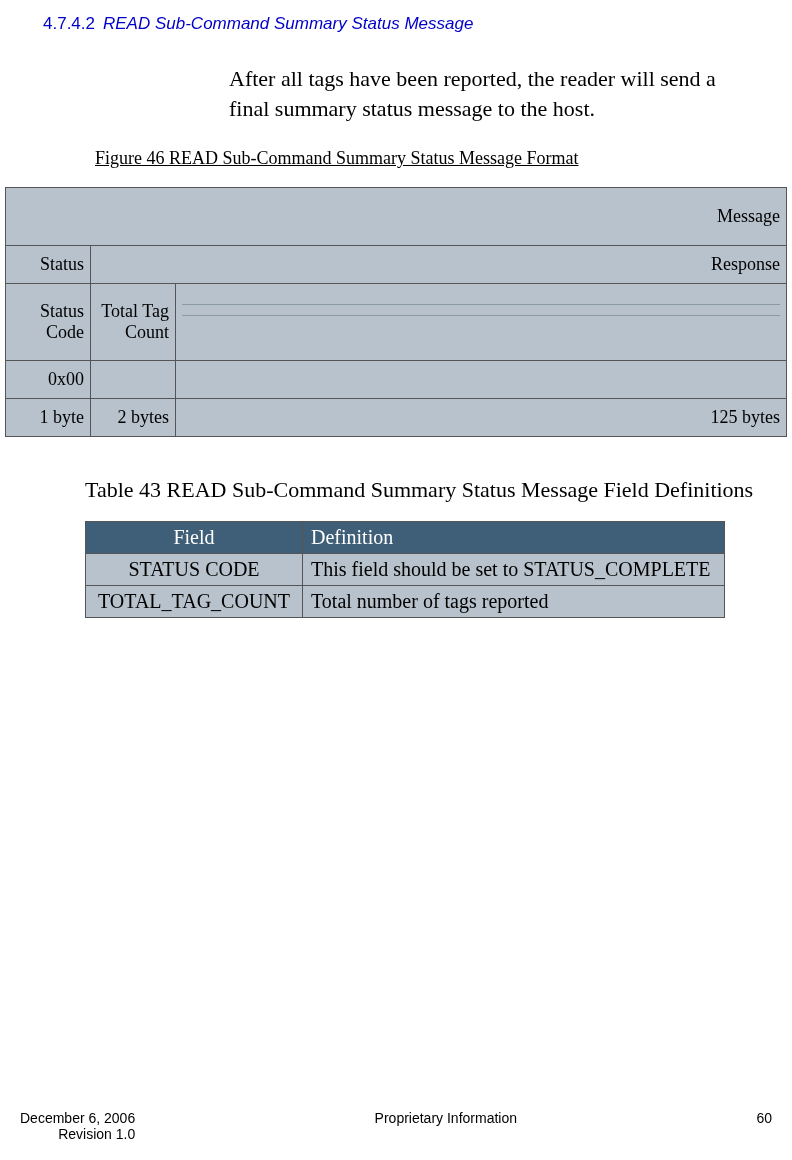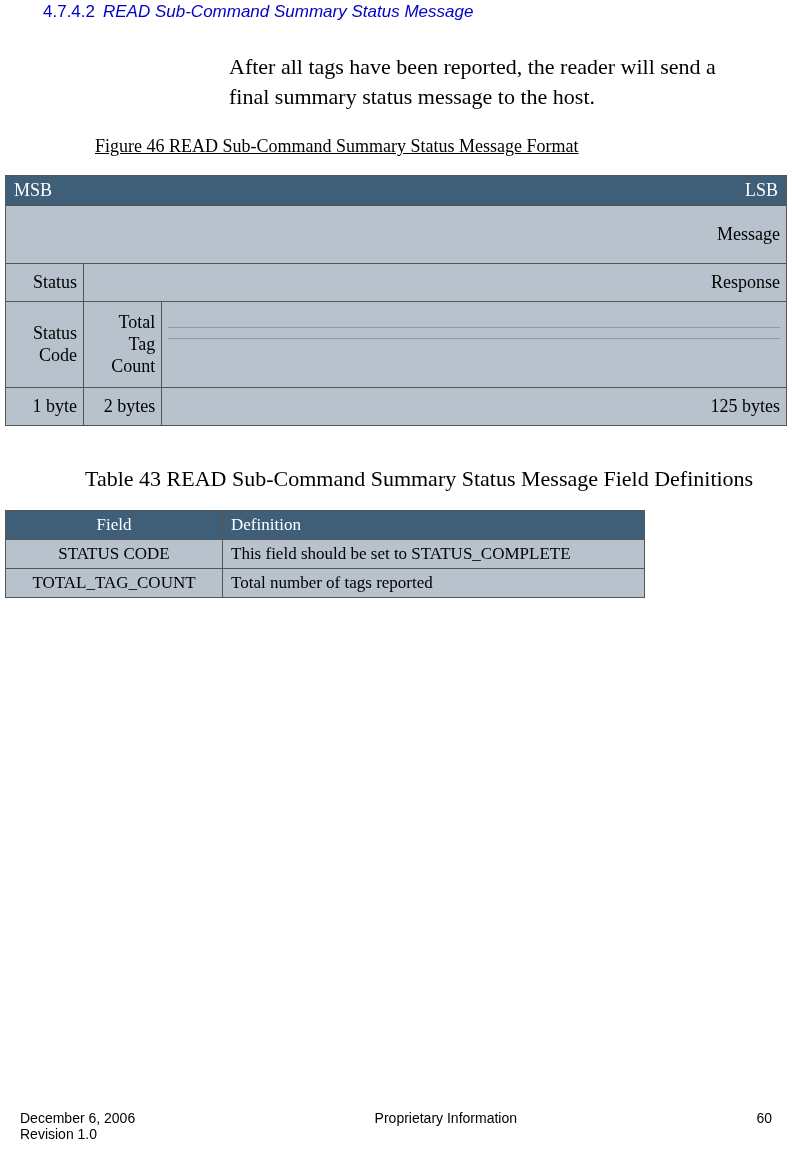--- a/index.html
+++ b/index.html
@@ -8,21 +8,21 @@
     font-family: "Times New Roman", Times, serif;
     font-size: 16px;
     color: #000;
     background: #fff;
     width: 792px;
     height: 1160px;
     position: relative;
     box-sizing: border-box;
   }
   .page {
-    padding: 2px 5px 0 5px;
+    padding: 14px 5px 0 5px;
     box-sizing: border-box;
   }
   .section-heading {
     color: #0000c8;
     font-family: Verdana, Arial, sans-serif;
     font-size: 17px;
     margin: 0 0 30px 38px;
     font-style: italic;
   }
   .section-number {
@@ -80,21 +80,22 @@
   .blank-wide-inner {
     height: 46px;
   }
   .hr-line {
     height: 1px;
     background: #8a99a6;
     margin: 10px 0;
   }
   .def-table {
     width: 640px;
-    font-size: 17px;
+    margin-left: 80px;
+    font-size: 20px;
   }
   .def-table th, .def-table td {
     border: 1px solid #555;
     padding: 4px 8px;
     background: #b7c2cc;
   }
   .def-table th {
     background: #3f5f78;
     color: #fff;
     font-weight: normal;
@@ -106,59 +107,60 @@
     position: absolute;
     left: 20px;
     right: 20px;
     bottom: 18px;
     font-size: 14px;
     font-family: Arial, Helvetica, sans-serif;
     display: flex;
     justify-content: space-between;
     align-items: flex-start;
   }
-  .footer .left { text-align: left; }
+  .footer .left { text-align: right; }
   .footer .center { text-align: center; flex: 1; }
   .footer .right { text-align: right; }
 </style>
 </head>
 <body>
 
 <div class="page">
 
   <div class="section-heading">
     <span class="section-number">4.7.4.2</span><span>READ Sub-Command Summary Status Message</span>
   </div>
 
   <p class="body-text">After all tags have been reported, the reader will send a final summary status message to the host.</p>
 
   <div class="caption">Figure 46 READ Sub-Command Summary Status Message Format</div>
 
   <table class="fig-table">
     <tbody>
-        <tr>
-      <th class="hdr" colspan="2" style="width:20%;border-right:none;">MSB</th>
-      <th class="hdr hdr-right" style="border-left:none;">LSB</th>
-    </tr>
     <tr class="msg-row">
       <td colspan="3">Message</td>
     </tr>
     <tr>
       <td style="width:72px">Status</td>
       <td colspan="2">Response</td>
     </tr>
     <tr class="tall">
       <td>Status Code</td>
       <td style="width:72px">Total Tag Count</td>
       <td class="blank-wide">
         <div class="blank-wide-inner">
           <div class="hr-line"></div>
           <div class="hr-line"></div>
         </div>
       </td>
+    </tr>
+    <tr>
+      <td>0x00</td>
+      <td></td>
+      <td></td>
     </tr>
     <tr>
       <td>1 byte</td>
       <td>2 bytes</td>
       <td>125 bytes</td>
     </tr>
   </tbody>
     </table>
 
   <div class="caption2">Table 43 READ Sub-Command Summary Status Message Field Definitions</div>

